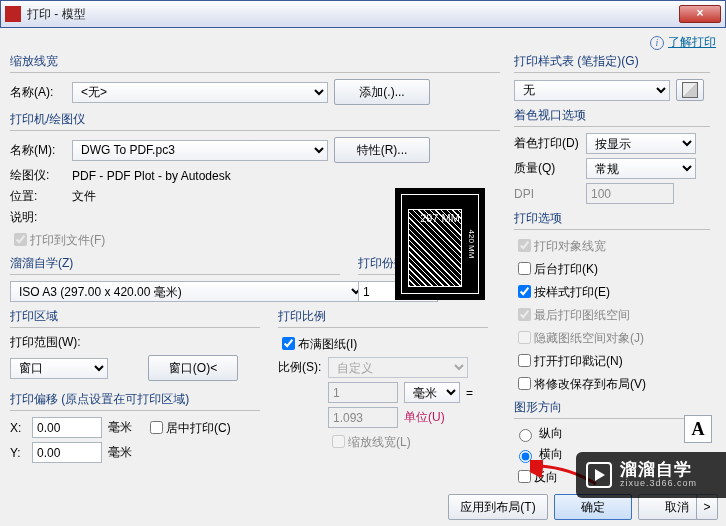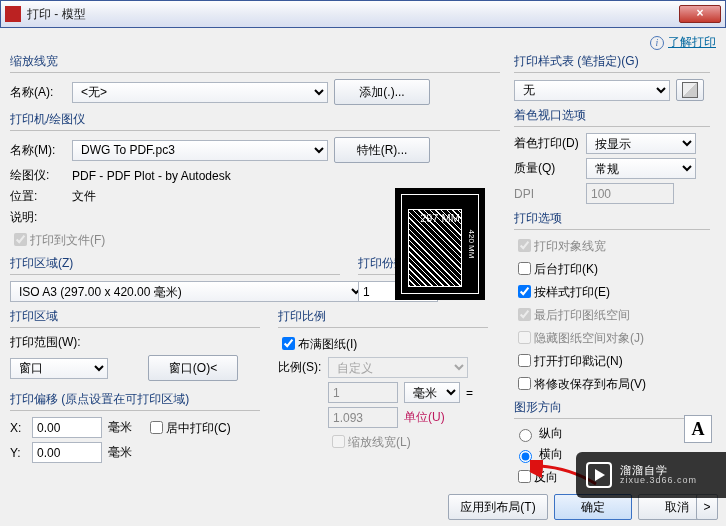--- a/index.html
+++ b/index.html
@@ -51,21 +51,21 @@
 
 .orient-icon { width: 28px; height: 28px; border: 1px solid #9da7b6; background: #fff; display: flex; align-items: center; justify-content: center; font-family: "Times New Roman", serif; font-size: 18px; font-weight: bold; position: absolute; right: -2px; top: 16px; }
 
 .bottom-bar { position: absolute; left: 10px; right: 10px; bottom: 6px; display: flex; align-items: center; gap: 6px; }
 .bottom-bar .spacer { flex: 1; }
 
 .watermark { position: absolute; right: 0; bottom: 28px; width: 150px; height: 46px; background: rgba(0,0,0,0.78); border-radius: 6px 0 0 6px; display: flex; align-items: center; gap: 8px; padding: 0 10px; color: #fff; pointer-events: none; }
 .watermark .play { width: 26px; height: 26px; border: 2px solid #fff; border-radius: 4px; display: flex; align-items: center; justify-content: center; }
 .watermark .play::after { content: ""; border-left: 10px solid #fff; border-top: 6px solid transparent; border-bottom: 6px solid transparent; margin-left: 2px; }
 .watermark .txt { display: flex; flex-direction: column; line-height: 1.1; }
-.watermark .big { font-size: 11px; font-weight: normal; letter-spacing: 1px; }
+.watermark .big { font-size: 17px; font-weight: bold; letter-spacing: 1px; }
 .watermark .small { font-size: 9px; letter-spacing: 1px; color: #ccc; }
 
 .arrow { position: absolute; right: 126px; top: 432px; pointer-events: none; }
 
 .expand-btn { position:absolute; right:-2px; bottom:0; width:22px; height:22px; }
 
 .two-col-inner { display: flex; gap: 18px; }
 
 .icon-styletable { width:20px; height:20px; display:inline-flex; align-items:center; justify-content:center; }
 .icon-styletable::before { content:""; width:14px; height:14px; border:1px solid #666; background:linear-gradient(135deg,#eee 50%,#ccc 50%); display:block; }
@@ -120,21 +120,21 @@
         <div class="row">
           <label class="checkbox">
             <input type="checkbox" checked="" disabled="" style="">
             <span class="gray">打印到文件(F)</span>
           </label>
         </div>
       </div>
 
       <div class="two-col-inner">
         <div class="group" style="width:330px">
-          <div class="group-title underline">打印区域(Z)</div>
+          <div class="group-title underline">溜溜自学(Z)</div>
           <select style="width:355px"><option>ISO A3 (297.00 x 420.00 毫米)</option></select>
         </div>
         <div class="group" style="width:120px">
           <div class="group-title underline">打印份数(B)</div>
           <input type="text" style="width: 80px;" value="1">
         </div>
       </div>
 
       <div class="two-col-inner">
         <div class="group" style="width:250px">

